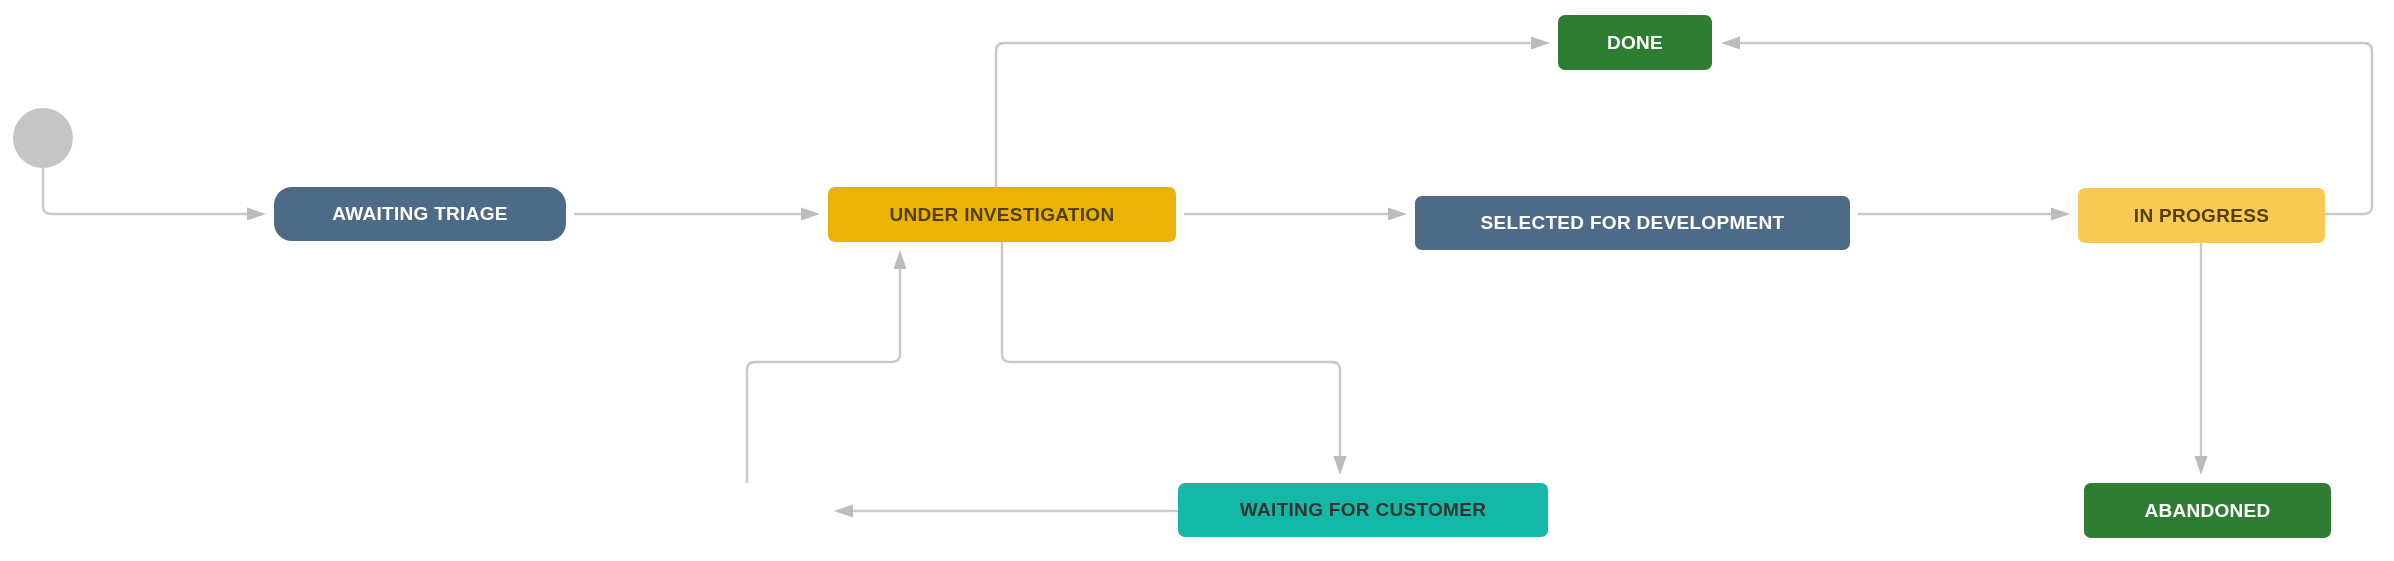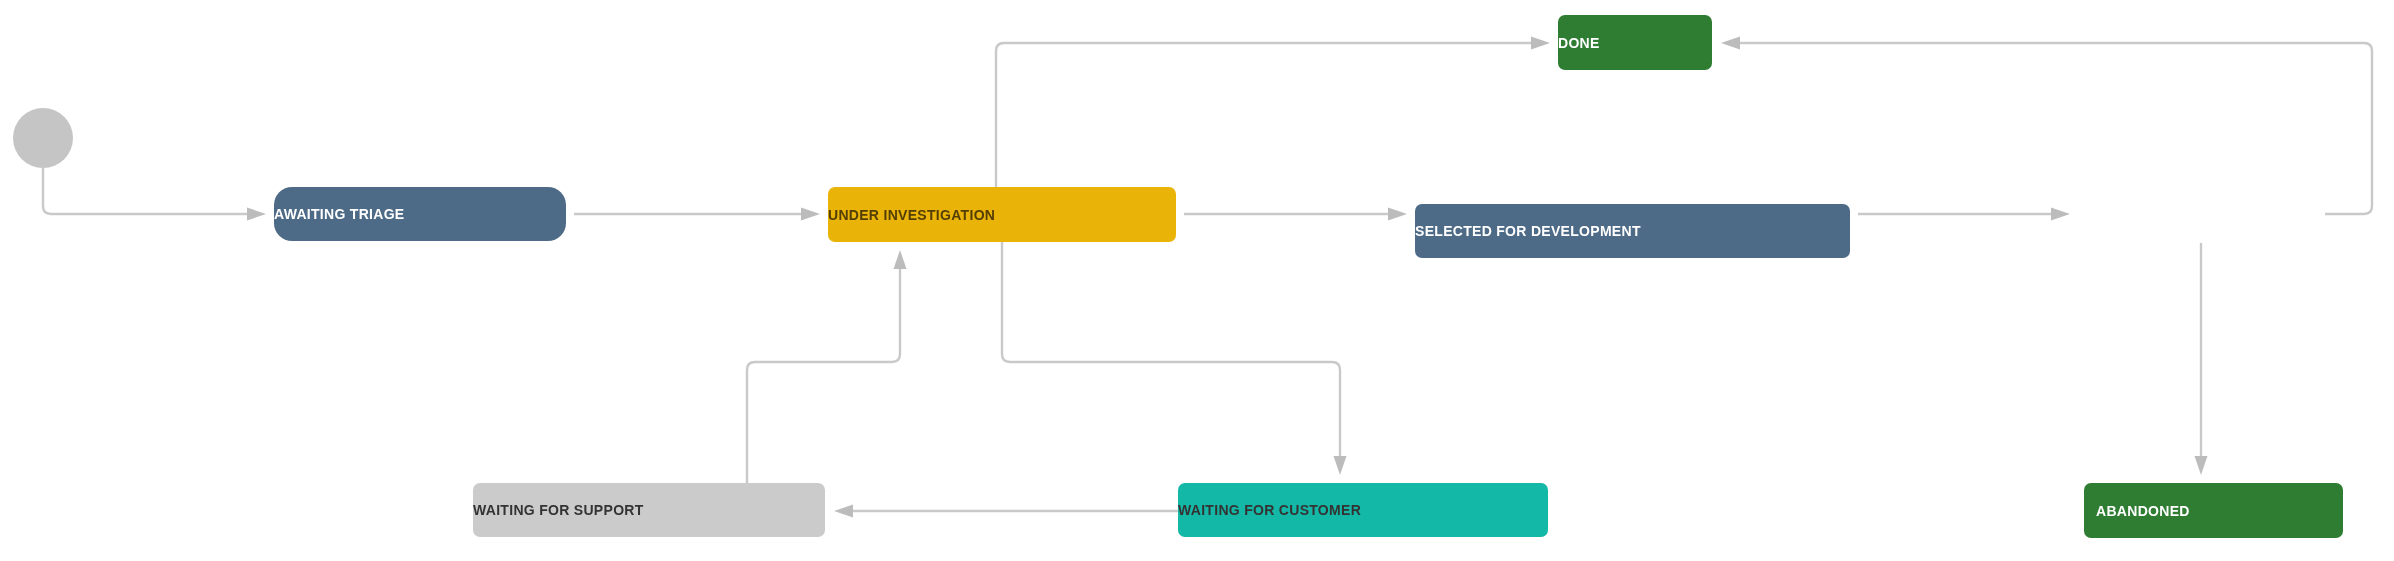--- a/index.html
+++ b/index.html
@@ -28,43 +28,44 @@
     stroke-width: 2.4;
   }
   .edge polygon {
     fill: var(--arrowhead-color, #bcbcbc);
     stroke: none;
   }
   .status-node {
     position: absolute;
     display: flex;
     align-items: center;
+    justify-content: center;
     border-radius: 7px;
     font-weight: bold;
-    font-size: 14px;
+    font-size: 19px;
     letter-spacing: 0.3px;
     white-space: nowrap;
     cursor: default;
     user-select: none;
   }
   .start-circle {
     position: absolute;
     left: 13px;
     top: 108px;
     width: 60px;
     height: 60px;
     border-radius: 50%;
   }
   
   #node-awaiting-triage        { left: 274px;  top: 187px; width: 292px; height: 54px; }
   #node-under-investigation    { left: 828px;  top: 187px; width: 348px; height: 55px; }
-  #node-selected-for-development { left: 1415px; top: 204px; width: 435px; height: 54px; }
+  #node-selected-for-development { left: 1415px; top: 196px; width: 435px; height: 54px; }
   #node-in-progress            { left: 2078px; top: 188px; width: 247px; height: 55px; }
   #node-done                   { left: 1558px; top: 15px;  width: 154px; height: 55px; }
-  #node-abandoned              { left: 2084px; top: 483px; width: 247px; height: 55px; padding-left: 12px; }
+  #node-abandoned              { left: 2084px; top: 483px; width: 247px; height: 55px; }
   #node-waiting-for-support    { left: 473px;  top: 483px; width: 352px; height: 54px; }
   #node-waiting-for-customer   { left: 1178px; top: 483px; width: 370px; height: 54px; }
 </style>
 </head>
 <body>
 
 <div class="canvas">
 
   <svg class="edge-layer" viewBox="0 0 2394 561">
 
@@ -127,30 +128,30 @@
   </div>
 
   <div class="status-node" id="node-under-investigation" style="background: #eab308; color: rgb(83, 63, 4);">
     <span>UNDER INVESTIGATION</span>
   </div>
 
   <div class="status-node" id="node-selected-for-development" style="background: rgb(77, 106, 134); color: rgb(255, 255, 255);">
     <span>SELECTED FOR DEVELOPMENT</span>
   </div>
 
+  <div class="status-node" id="node-in-progress" style="background: rgb(248, 202, 83); color: rgb(83, 63, 4);">
+    <span>IN PROGRESS</span>
+  </div>
 
   <div class="status-node" id="node-done" style="background: rgb(46, 125, 50); color: rgb(255, 255, 255);">
     <span>DONE</span>
   </div>
 
   <div class="status-node" id="node-abandoned" style="background: rgb(46, 125, 50); color: rgb(255, 255, 255);">
     <span>ABANDONED</span>
   </div>
 
-  <div class="status-node" id="node-waiting-for-support" style="background: rgb(203, 203, 203); color: rgb(51, 51, 51);">
-    <span>WAITING FOR SUPPORT</span>
-  </div>
 
   <div class="status-node" id="node-waiting-for-customer" style="background: #14b8a6; color: rgb(51, 51, 51);">
     <span>WAITING FOR CUSTOMER</span>
   </div>
 
 </div>
 
 </body></html>

